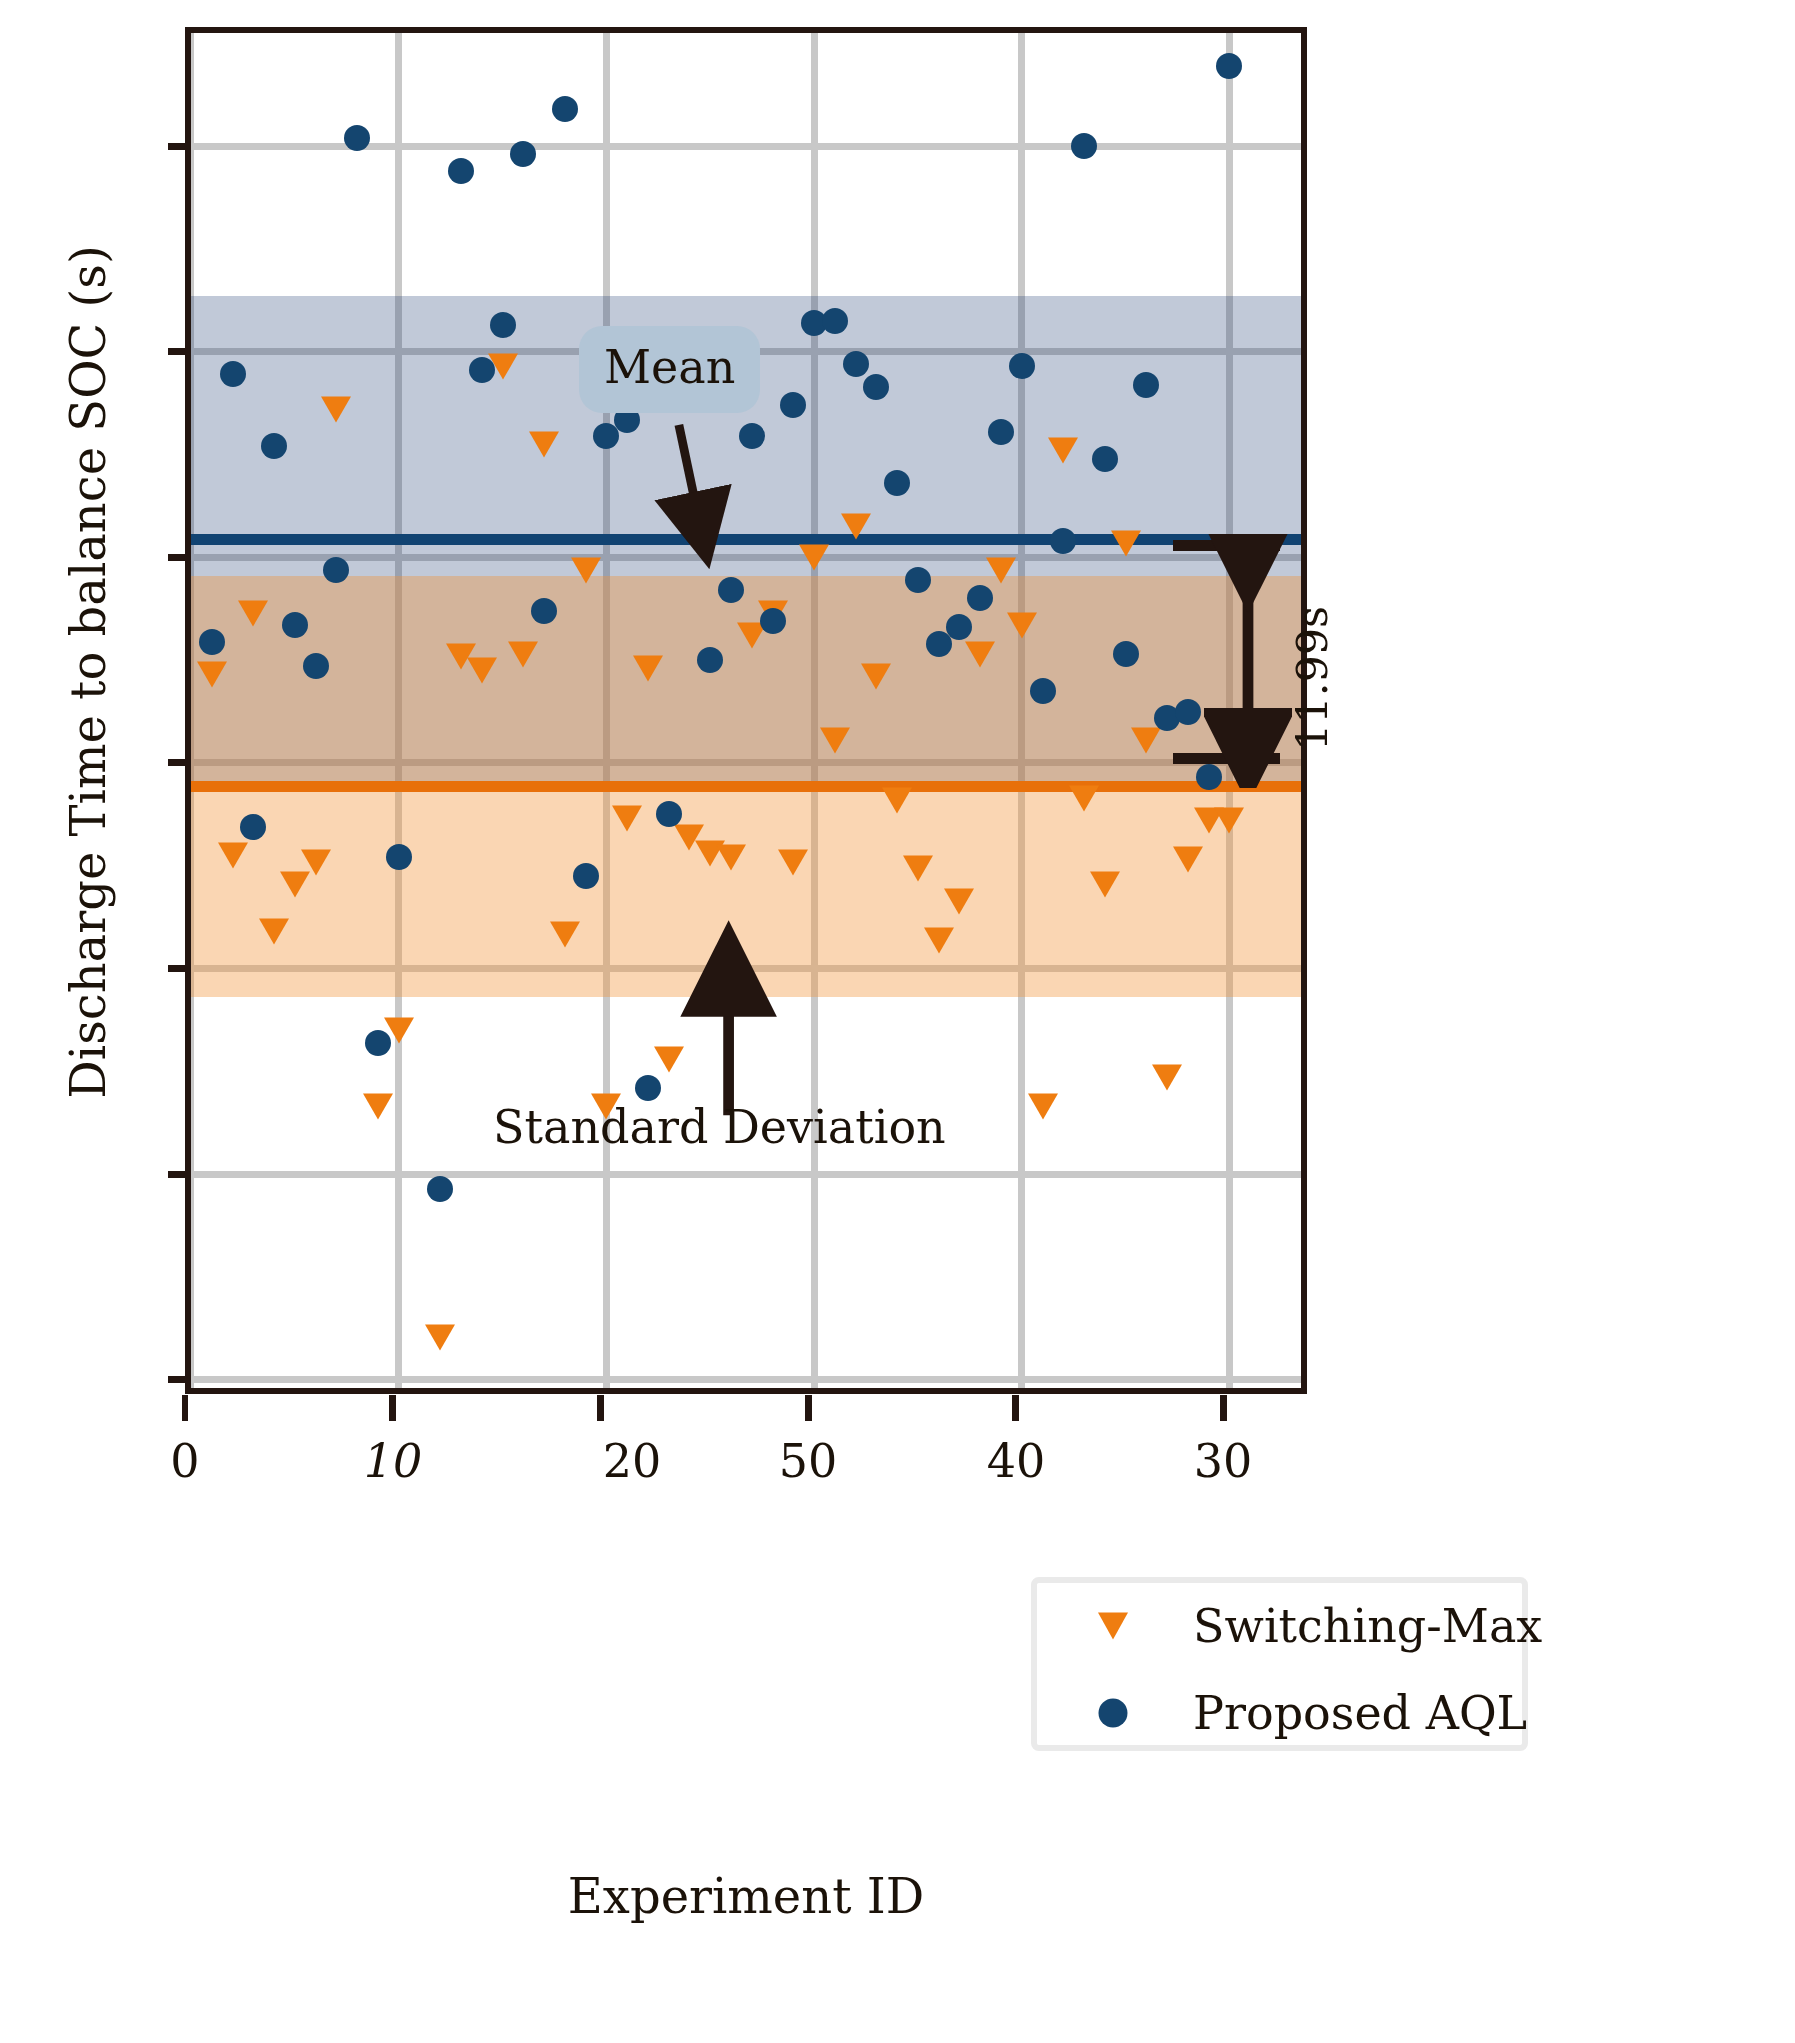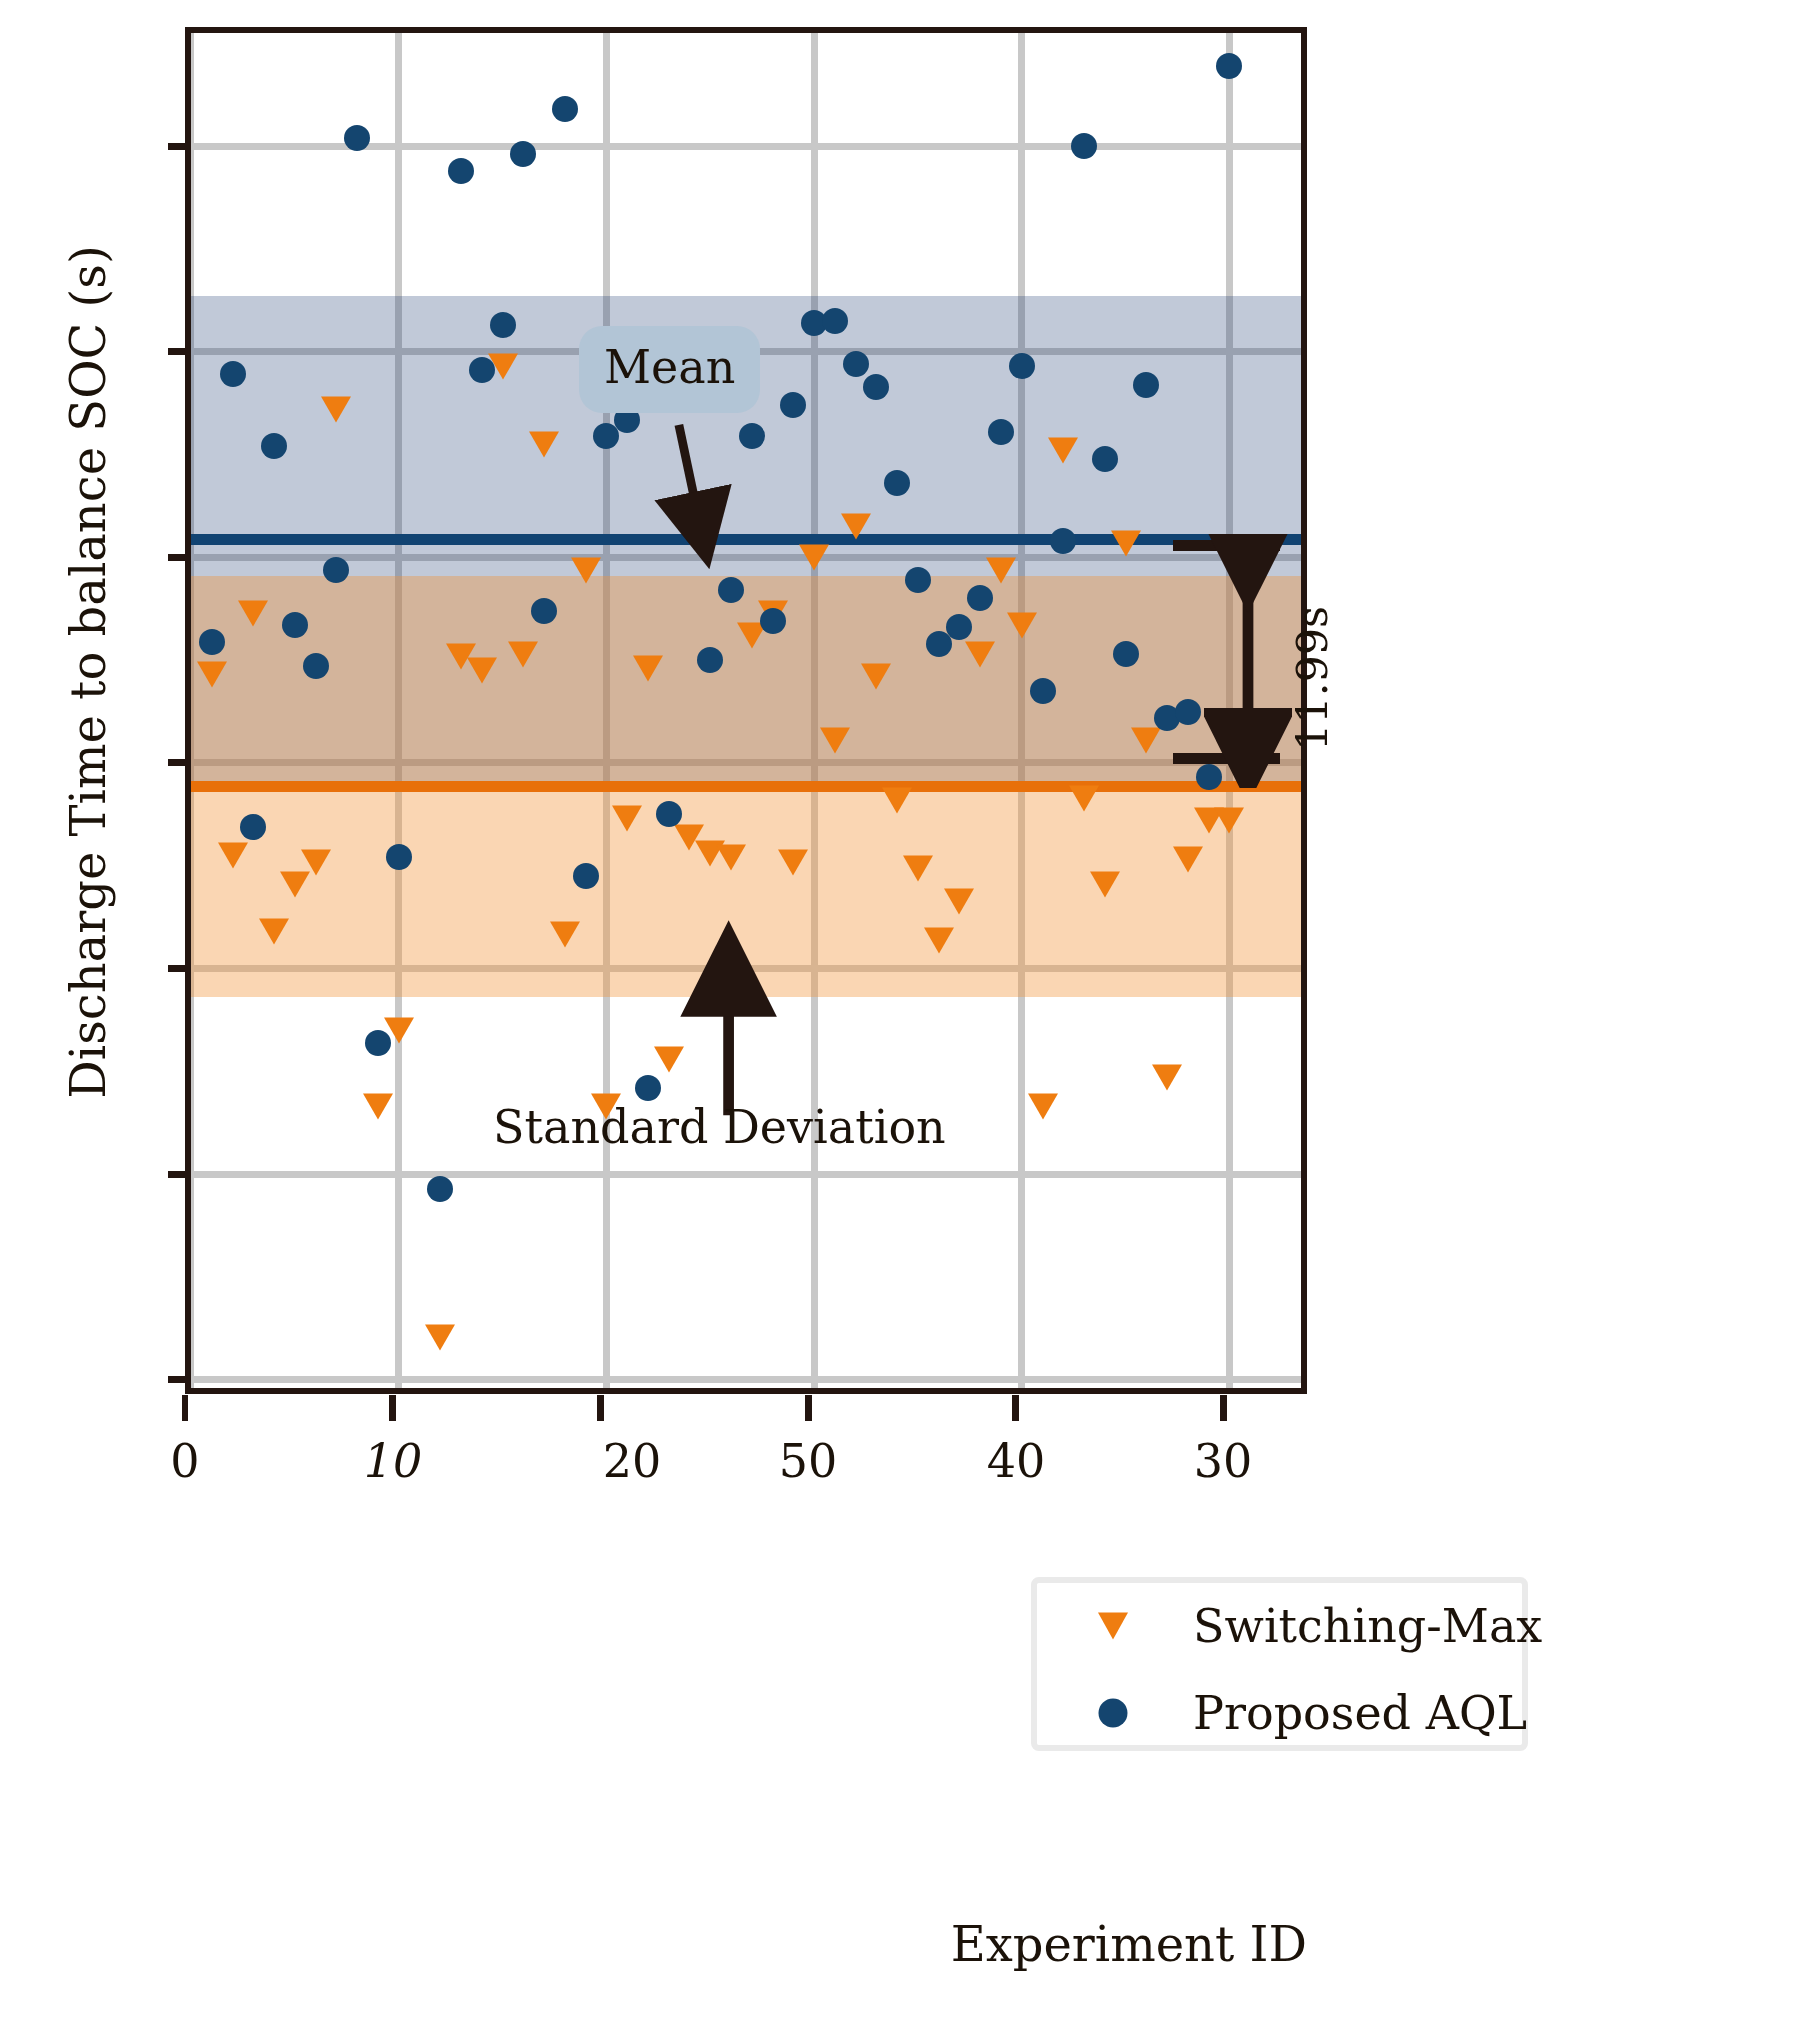--- a/index.html
+++ b/index.html
@@ -35,21 +35,21 @@
   
   .ytick{position:absolute;left:-23.4px;width:23.4px;height:6.8px;background:#231510;}
   .xtick{position:absolute;top:0;width:6.8px;height:26px;background:#231510;}
   .xtlabel{position:absolute;top:39px;transform:translateX(-50%);
            font-size:46px;color:#1b1209;white-space:nowrap;}
 
   #xaxis{position:absolute;left:185px;top:1395px;width:1122px;height:107px;}
   #ylabel{position:absolute;left:-449px;top:644px;width:1073px;
           transform:rotate(-90deg);text-align:center;
           font-size:48px;color:#1b1209;}
-  #xlabel{position:absolute;left:185px;top:1916px;width:1122px;text-align:right;
+  #xlabel{position:absolute;left:185px;top:1868px;width:1122px;text-align:center;
           font-size:48px;color:#1b1209;}
 
   
   .anno-text{position:absolute;font-size:46px;color:#1b1209;white-space:nowrap;}
   #mean-label{background:#b2c5d6;padding:13.7px 25px 19.5px 25px;}
   #gap-label{position:absolute;font-size:43px;color:#1b1209;
              transform:rotate(-90deg);transform-origin:left top;white-space:nowrap;}
 
   .arrowline{position:absolute;background:#231510;}
 

